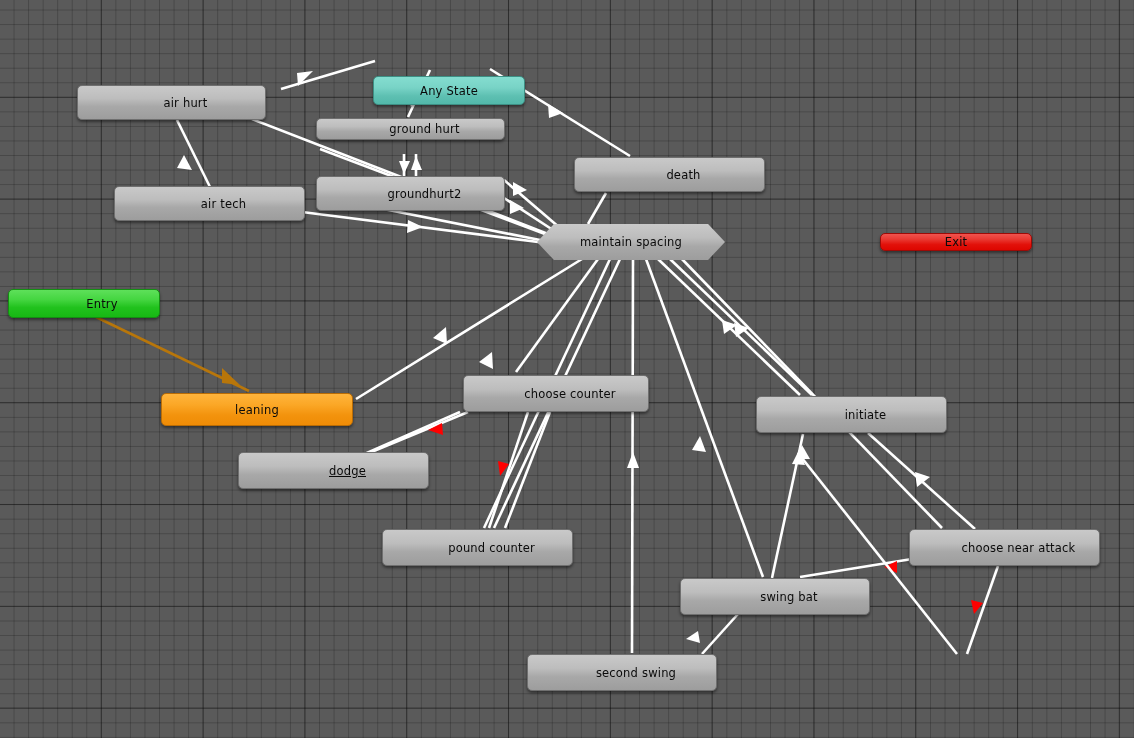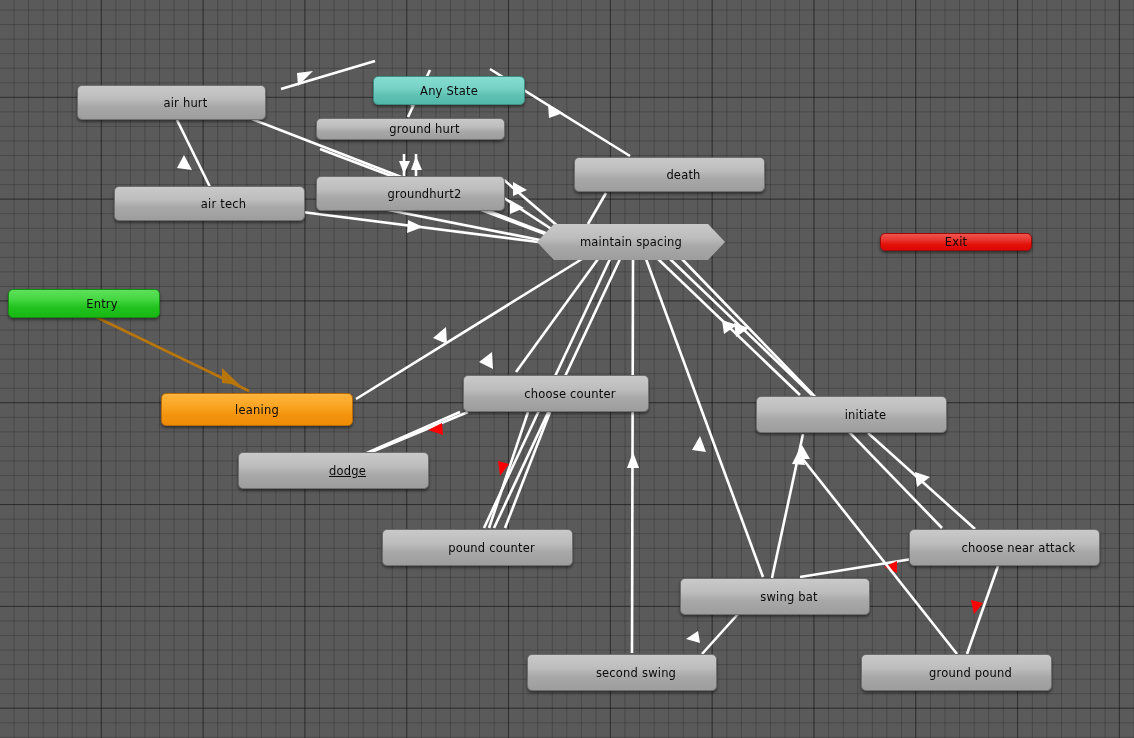--- a/index.html
+++ b/index.html
@@ -237,21 +237,18 @@
   </div>
 
   <div class="node gray" style="left:909px; top:529px; width:191px; height:37px;">
     <span class="lbl">choose near attack</span>
   </div>
 
   <div class="node gray" style="left:680px; top:578px; width:190px; height:37px;">
     <span class="lbl">swing bat</span>
   </div>
 
-  <div class="node gray" style="left:861px; top:654px; width:191px; height:37px;">
-    <span class="lbl">ground pound</span>
-  </div>
 
   <div class="node gray" style="left:527px; top:654px; width:190px; height:37px;">
     <span class="lbl">second swing</span>
   </div>
 
 </div>
 
 </body></html>

